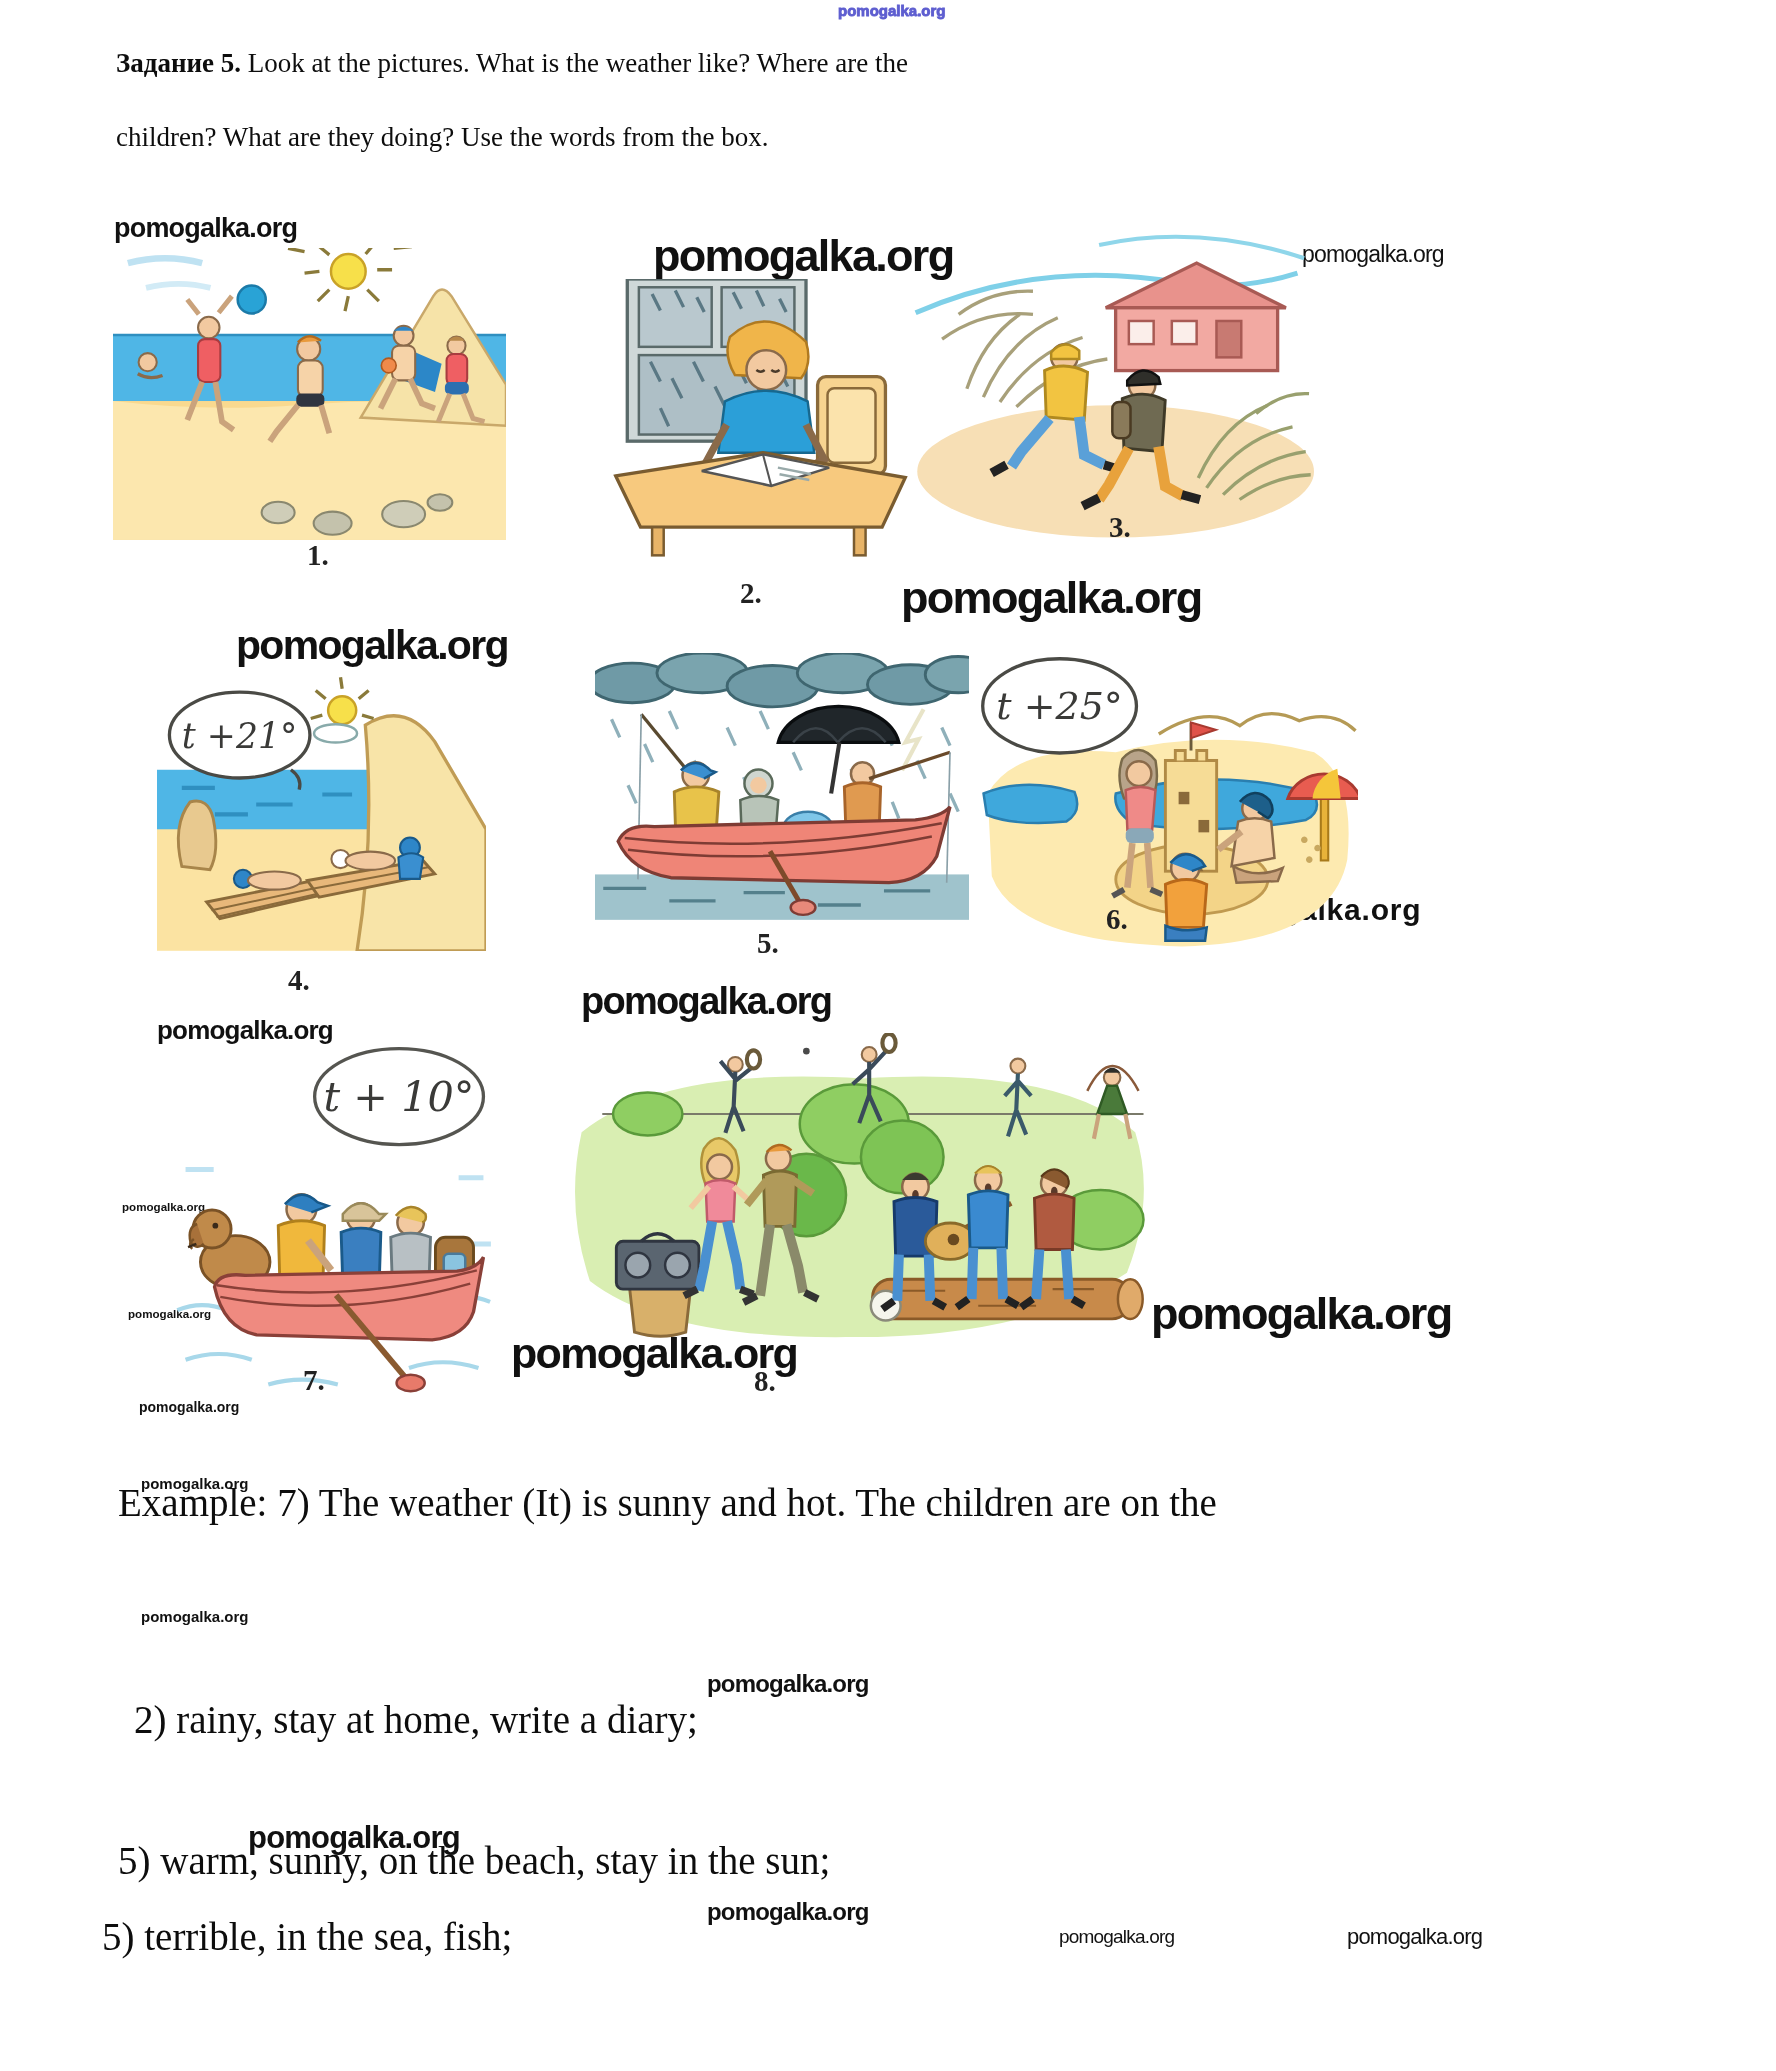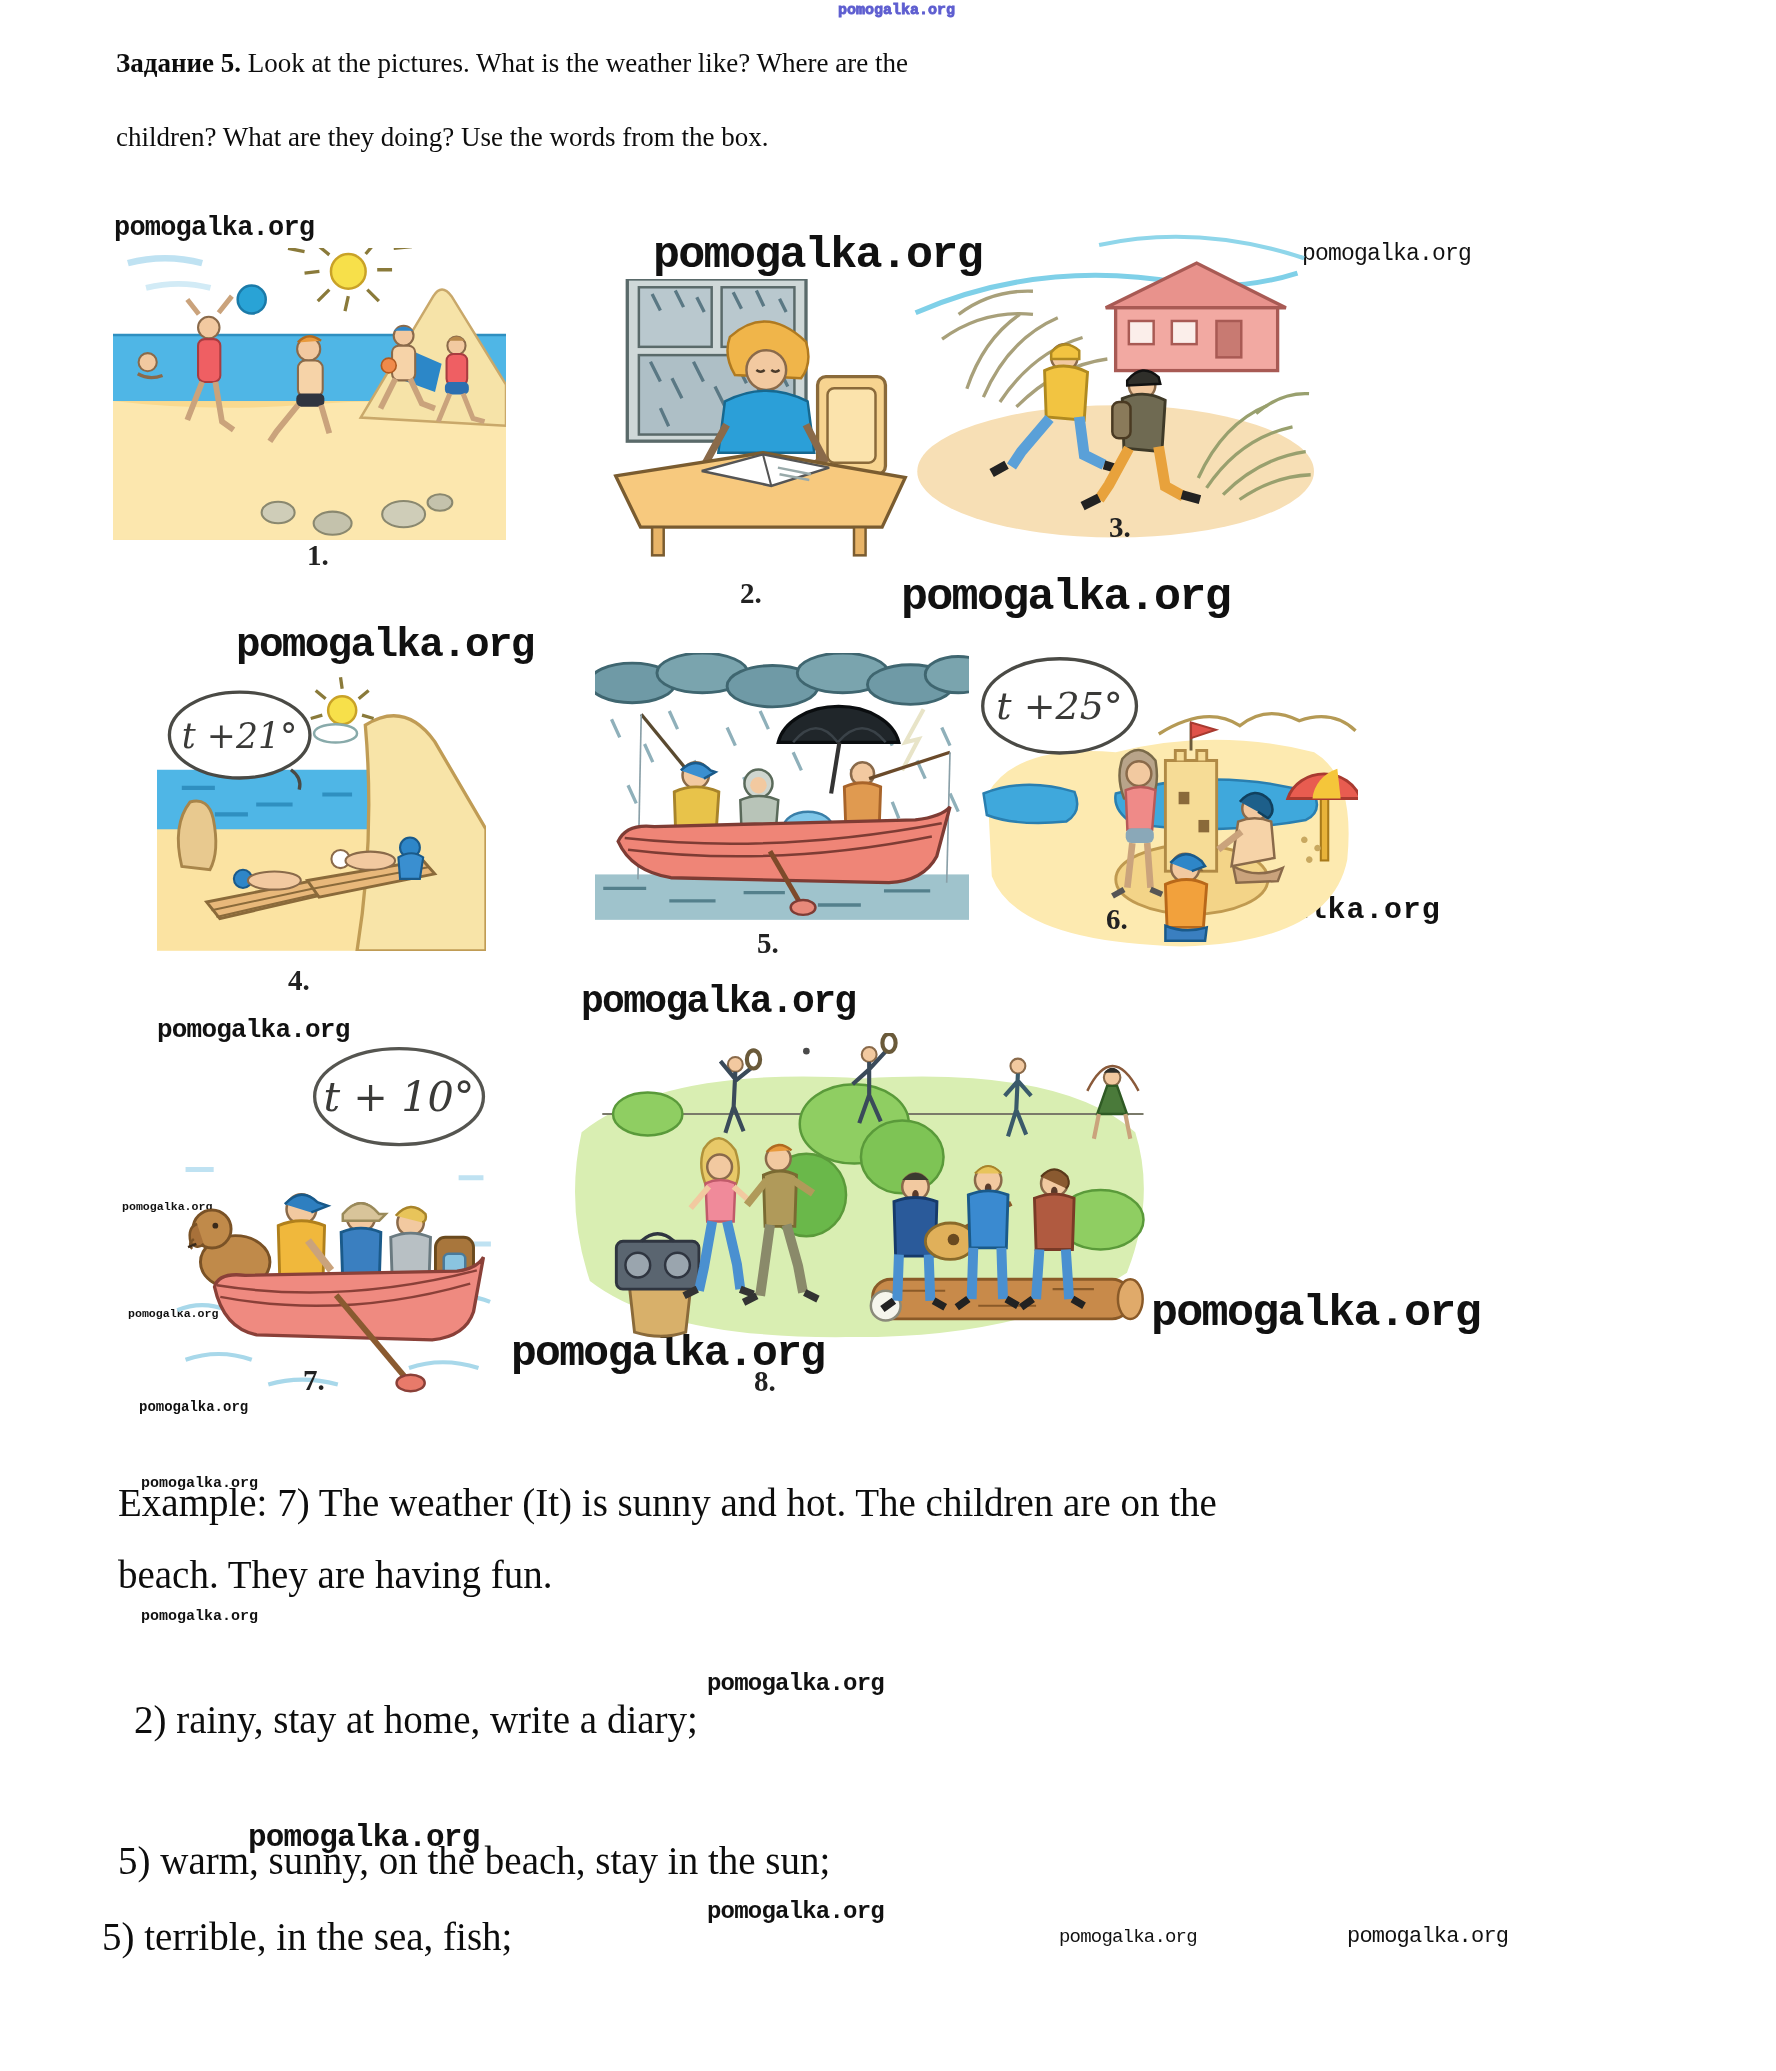--- a/index.html
+++ b/index.html
@@ -7,21 +7,21 @@
         font-family:"Liberation Serif", serif;}
   
   .tline{position:absolute;white-space:nowrap;color:#0d0d0d;font-family:"Liberation Serif", serif;
          font-size:27px;line-height:1.15;}
   .tline .b{font-weight:bold;}
   .bodyline{position:absolute;white-space:nowrap;color:#0d0d0d;font-family:"Liberation Serif", serif;
             font-size:39px;line-height:1.1;}
   .piclabel{position:absolute;font-family:"Liberation Serif", serif;font-weight:bold;
             font-size:29px;color:#222;}
   
-  .wm{position:absolute;white-space:nowrap;font-family:Liberation Mono, monospace;
+  .wm{position:absolute;white-space:nowrap;font-family:Liberation Sans, sans-serif;
       color:#111;letter-spacing:-0.8px;}
   .wm-big{font-weight:700;letter-spacing:-1.7px;}
   .wm-med{font-weight:700;}
   .wm-small{font-weight:400;}
   .wm-tiny{font-weight:700;letter-spacing:0;}
   .wm-top{font-weight:700;color:#4343c8;-webkit-text-stroke:0.8px #4343c8;
           text-shadow:0 0 0.8px #8a8ae0;opacity:.85;letter-spacing:0;}
   
   .pic{position:absolute;margin:0;padding:0;}
   .pic svg{display:block;}
@@ -458,19 +458,18 @@
         <ellipse cx="592" cy="192" rx="4" ry="6" fill="#5a3a2a"></ellipse>
         <path d="M568 200 q24 -10 48 0 l-2 62 l-44 0 Z" fill="#b05a40" stroke="#7a3a26" stroke-width="3.5"></path>
         <path d="M574 262 l-4 60 M606 262 l4 60" stroke="#4a90d0" stroke-width="12"></path>
         <path d="M566 322 l-14 10 M614 322 l14 8" stroke="#222" stroke-width="9"></path>
       </g>
     </svg>
   </figure>
   <span class="piclabel" style="left:754px;top:1365px;">8.</span>
 
   <div class="bodyline" style="left:118px;top:1482px;">Example: 7) The weather (It) is sunny and hot. The children are on the</div>
-  <div class="bodyline" style="left:118px;top:1554px;">beach. They are having fun.</div>
   <div class="bodyline" style="left:118px;top:1699px;margin-left:16px;">2) rainy, stay at home, write a diary;</div>
   <div class="bodyline" style="left:118px;top:1840px;">5) warm, sunny, on the beach, stay in the sun;</div>
   <div class="bodyline" style="left:102px;top:1916px;text-align:right;">5) terrible, in the sea, fish;</div>
 
 </div>
 
 
 </body></html>

